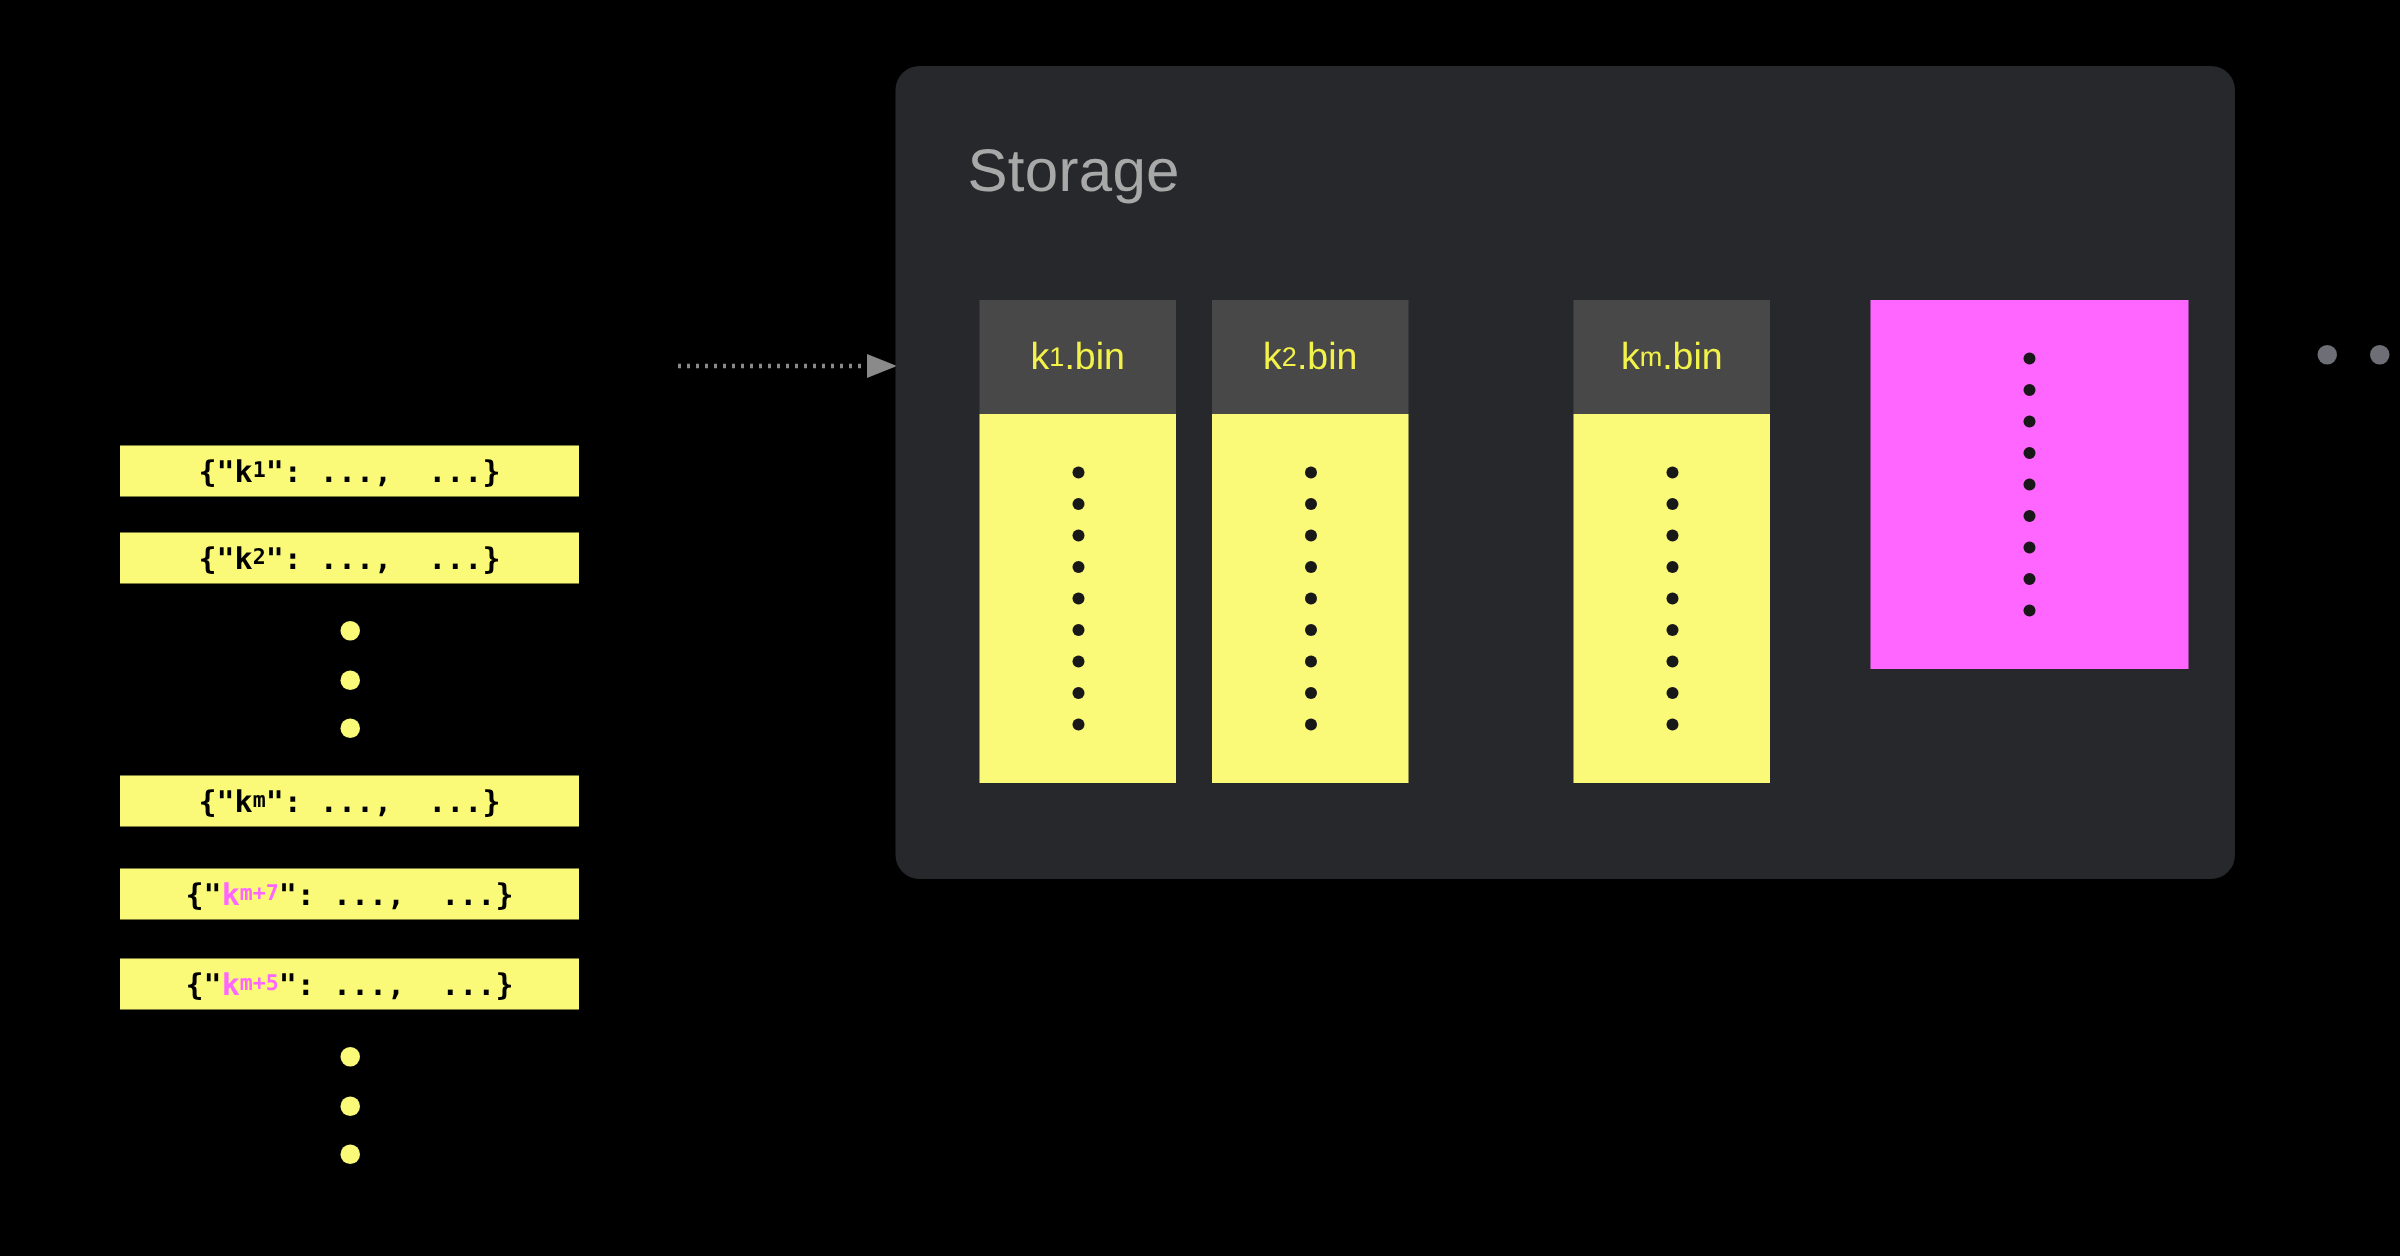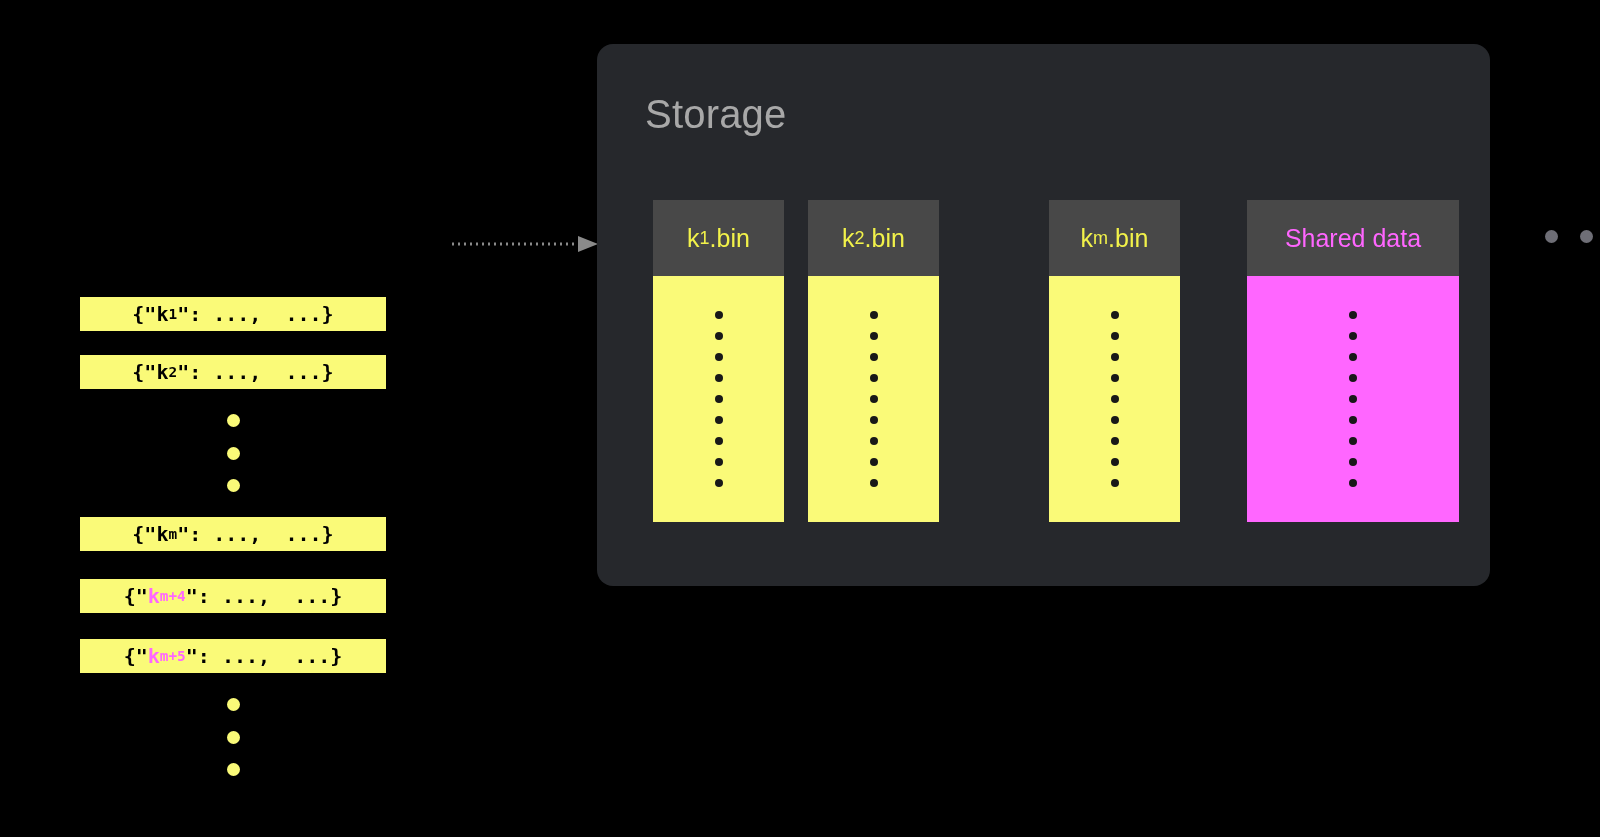--- a/index.html
+++ b/index.html
@@ -168,21 +168,21 @@
     <span class="dot"></span>
     <span class="dot"></span>
     <span class="dot"></span>
   </div>
 
   <div class="doc-box" style="top:517px">
     <span>{"</span><span>k</span><span class="sub">m</span><span>": ...,  ...}</span>
   </div>
 
   <div class="doc-box wide" style="top:579px">
-    <span>{"</span><span class="doc-key-highlight">k</span><span class="doc-key-highlight sub">m+4</span><span>": ...,  ...}</span>
+    <span>{"</span><span class="doc-key-highlight">k</span><span class="doc-key-highlight sub">m+7</span><span>": ...,  ...}</span>
   </div>
 
   <div class="doc-box wide" style="top:639px">
     <span>{"</span><span class="doc-key-highlight">k</span><span class="doc-key-highlight sub">m+5</span><span>": ...,  ...}</span>
   </div>
 
   <div class="ellipsis-v" style="top:698px;height:78px">
     <span class="dot"></span>
     <span class="dot"></span>
     <span class="dot"></span>
@@ -255,21 +255,20 @@
       <span class="dot"></span>
       <span class="dot"></span>
       <span class="dot"></span>
       <span class="dot"></span>
       <span class="dot"></span>
       <span class="dot"></span>
     </div>
   </div>
 
   <div class="file-col shared" style="left:650px;width:212px">
-    <div class="file-head">Shared data</div>
     <div class="file-body">
       <span class="dot"></span>
       <span class="dot"></span>
       <span class="dot"></span>
       <span class="dot"></span>
       <span class="dot"></span>
       <span class="dot"></span>
       <span class="dot"></span>
       <span class="dot"></span>
       <span class="dot"></span>

